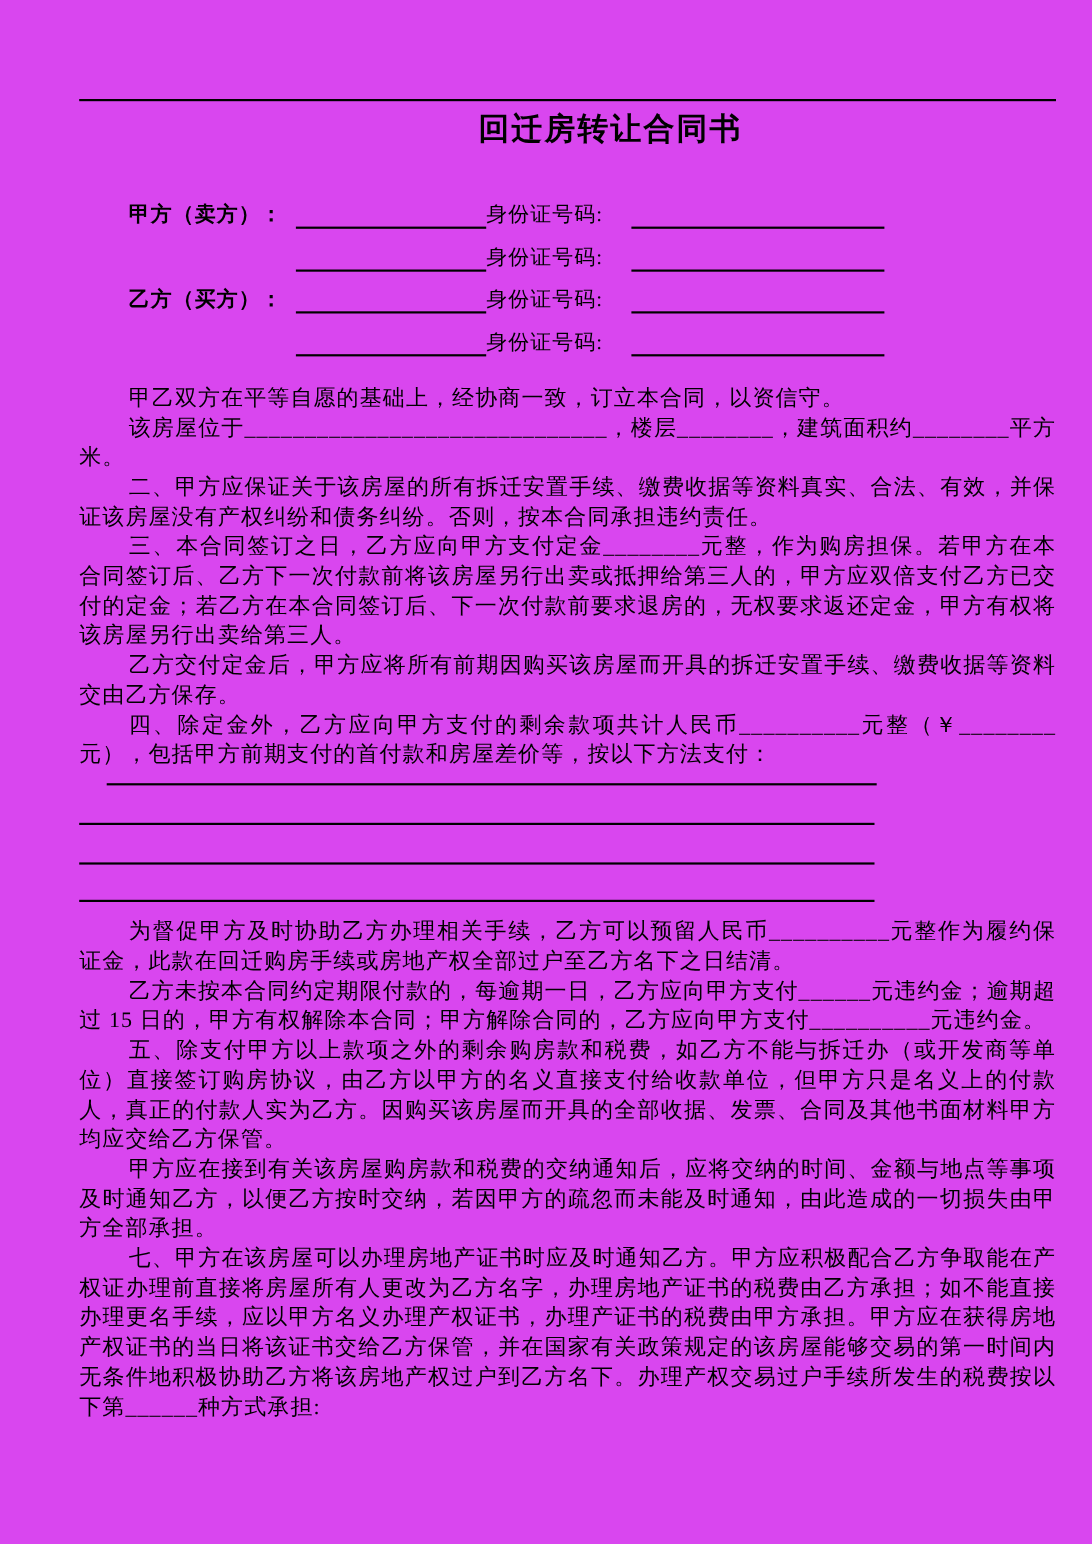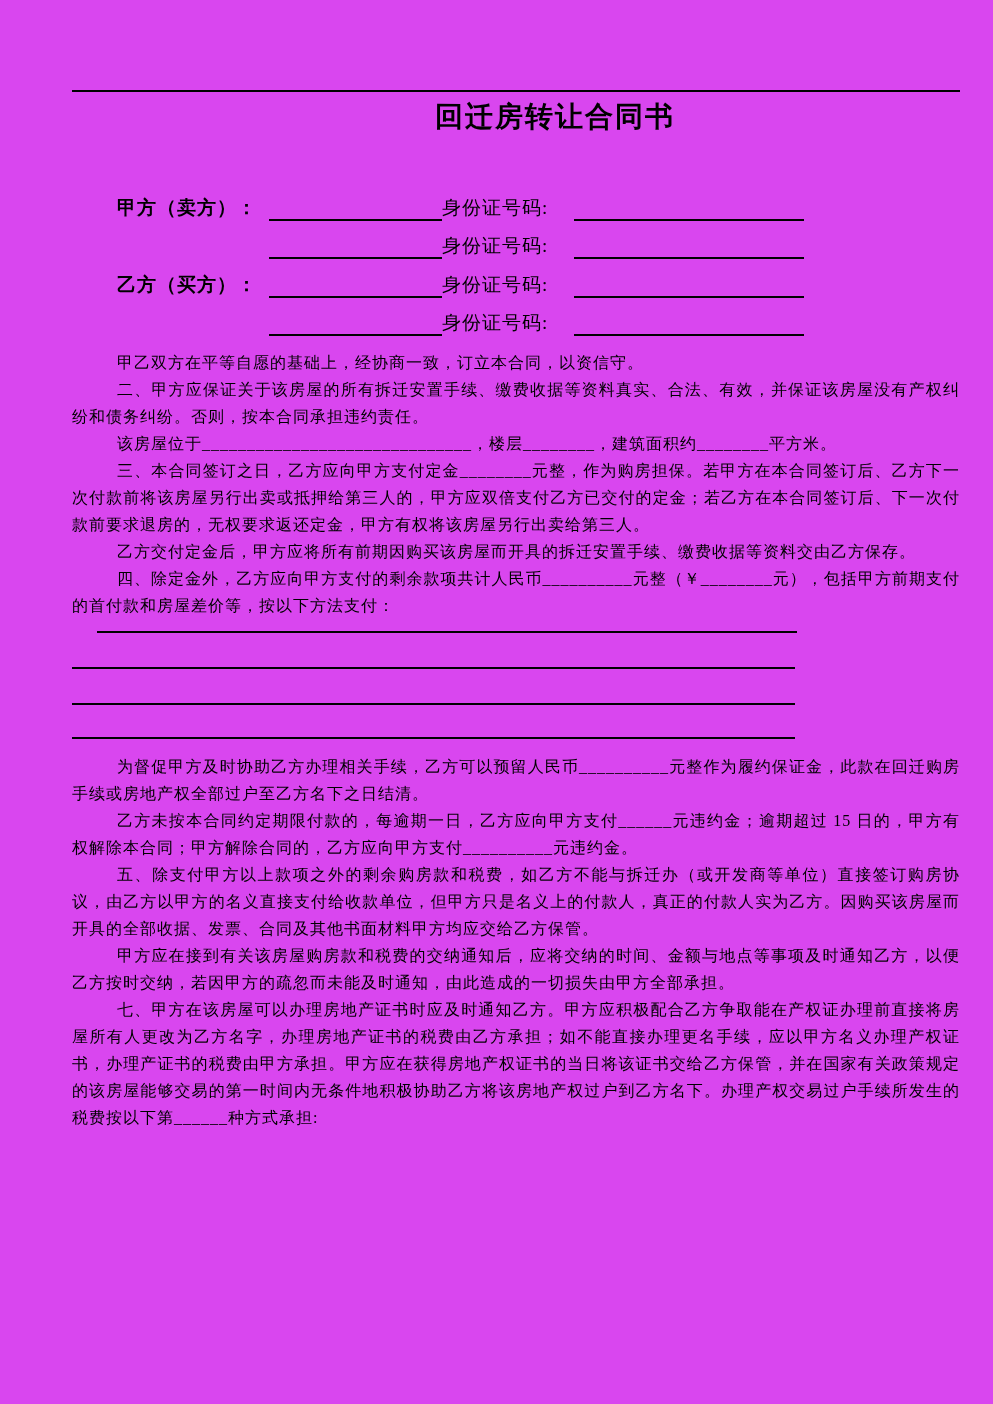--- a/index.html
+++ b/index.html
@@ -29,21 +29,21 @@
     text-align: center;
     font-size: 28px;
     font-weight: bold;
     letter-spacing: 2px;
   }
   .parties {
     margin-top: 46px;
   }
   .party-row {
     display: flex;
-    align-items: flex-end;
+    align-items: flex-start;
     height: 38.5px;
     padding-left: 45px;
     font-size: 19px;
     letter-spacing: 1px;
   }
   .p-label {
     display: inline-block;
     width: 138px;
     font-weight: bold;
     white-space: nowrap;
@@ -52,21 +52,21 @@
     display: inline-block;
     border-bottom: 2px solid #000000;
     height: 24px;
   }
   .b1 { width: 173px; margin-left: 14px; }
   .p-id { margin-left: 0; white-space: nowrap; }
   .b2 { width: 230px; margin-left: 26px; }
 
   .body-text {
     margin-top: 13px;
-    font-size: 16px;
+    font-size: 20px;
     line-height: 27px;
     letter-spacing: 1px;
     text-align: justify;
   }
   .body-text p {
     margin: 0;
     text-indent: 45px;
   }
   .gap-top { margin-top: 21px; }
 
@@ -111,22 +111,22 @@
       <div class="party-row">
         <span class="p-label"></span>
         <span class="p-blank b1"></span>
         <span class="p-id">身份证号码:</span>
         <span class="p-blank b2"></span>
       </div>
     </div>
 
     <div class="body-text">
       <p>甲乙双方在平等自愿的基础上，经协商一致，订立本合同，以资信守。</p>
+      <p>该房屋位于______________________________，楼层________，建筑面积约________平方米。</p>
       <p>二、甲方应保证关于该房屋的所有拆迁安置手续、缴费收据等资料真实、合法、有效，并保证该房屋没有产权纠纷和债务纠纷。否则，按本合同承担违约责任。</p>
-      <p>该房屋位于______________________________，楼层________，建筑面积约________平方米。</p>
       <p>三、本合同签订之日，乙方应向甲方支付定金________元整，作为购房担保。若甲方在本合同签订后、乙方下一次付款前将该房屋另行出卖或抵押给第三人的，甲方应双倍支付乙方已交付的定金；若乙方在本合同签订后、下一次付款前要求退房的，无权要求返还定金，甲方有权将该房屋另行出卖给第三人。</p>
       <p>乙方交付定金后，甲方应将所有前期因购买该房屋而开具的拆迁安置手续、缴费收据等资料交由乙方保存。</p>
       <p>四、除定金外，乙方应向甲方支付的剩余款项共计人民币__________元整（￥________元），包括甲方前期支付的首付款和房屋差价等，按以下方法支付：</p>
 
       <div class="fill-lines">
         <div class="fill-line fl1"></div>
         <div class="fill-line fl2"></div>
         <div class="fill-line fl3"></div>
         <div class="fill-line fl4"></div>
       </div>

